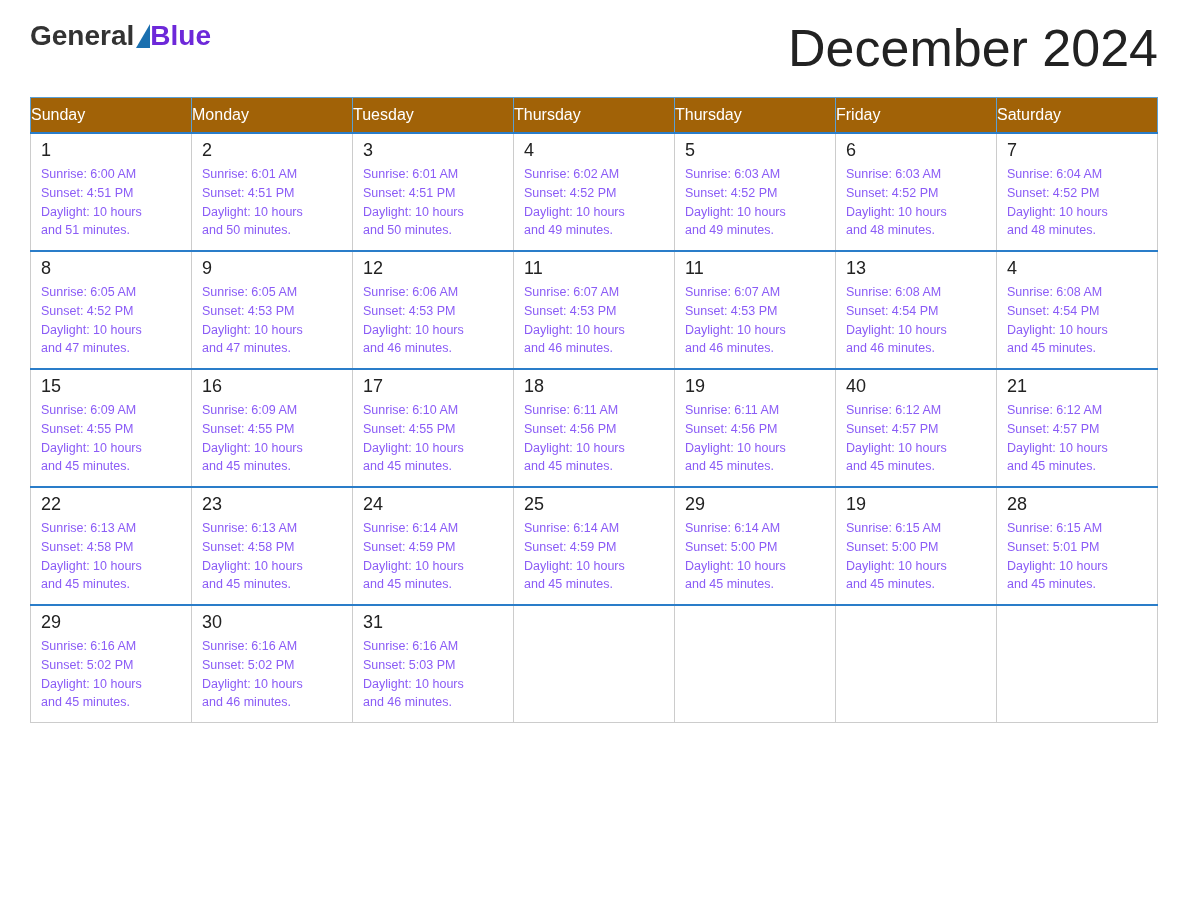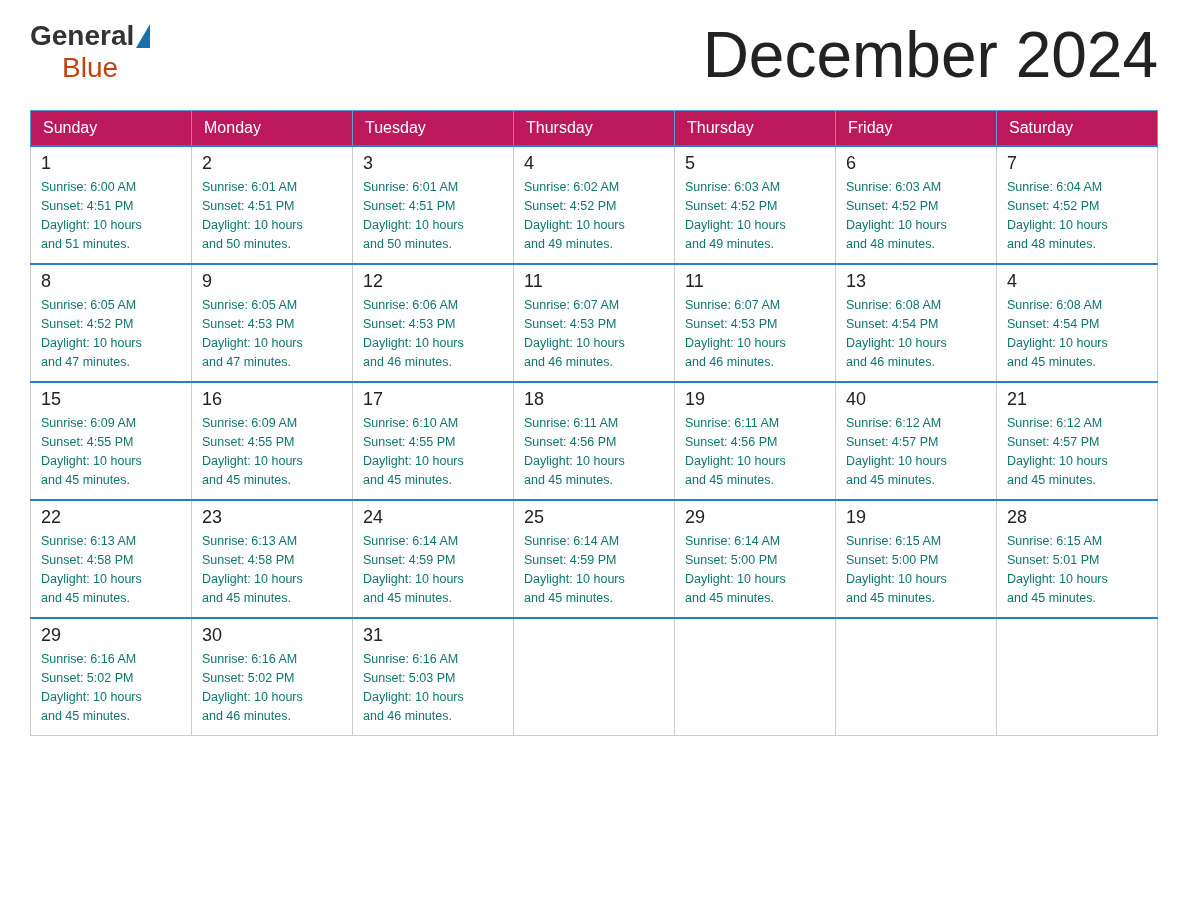--- a/index.html
+++ b/index.html
@@ -25,57 +25,57 @@
       width: 0;
       height: 0;
       border-left: 14px solid transparent;
       border-bottom: 24px solid #1a6faf;
       display: inline-block;
       margin-left: 2px;
       vertical-align: middle;
     }
     .logo-blue {
       font-size: 28px;
-      font-weight: normal;
-      color: #c2410c;
+      font-weight: bold;
+      color: #6d28d9;
     }
     .logo-wrapper {
       display: flex;
-      flex-direction: column;
-      align-items: center;
+      flex-direction: row;
+      align-items: flex-end;
     }
     .logo-line1 {
       display: flex;
       align-items: center;
     }
     .title-section {
       text-align: right;
     }
     .month-title {
-      font-size: 64px;
+      font-size: 52px;
       font-weight: normal;
       color: #222;
       line-height: 1.1;
     }
     .location-title {
       font-size: 22px;
       color: #555;
       margin-top: 4px;
     }
     .calendar-table {
       width: 100%;
       border-collapse: collapse;
       border: 1px solid #aaa;
     }
     .calendar-table th {
-      background-color: #be185d;
+      background-color: #a16207;
       color: #fff;
       font-size: 16px;
       font-weight: normal;
-      padding: 8px 12px;
+      padding: 8px 0;
       text-align: left;
       border: 1px solid #5a9fd4;
     }
     .calendar-table td {
       vertical-align: top;
       padding: 6px 10px 10px 10px;
       border: 1px solid #ccc;
       width: calc(100% / 7);
       min-height: 100px;
       font-size: 13px;
@@ -87,21 +87,21 @@
     .day-number {
       font-size: 18px;
       font-weight: normal;
       margin-bottom: 4px;
       display: block;
       color: #222;
     }
     .day-info {
       font-size: 12.5px;
       line-height: 1.5;
-      color: #0f766e;
+      color: #8b5cf6;
     }
     .empty-cell {
       background: #fff;
     }
   </style>
 </head>
 <body>
 
 <div class="header">
   <div class="logo-wrapper">

